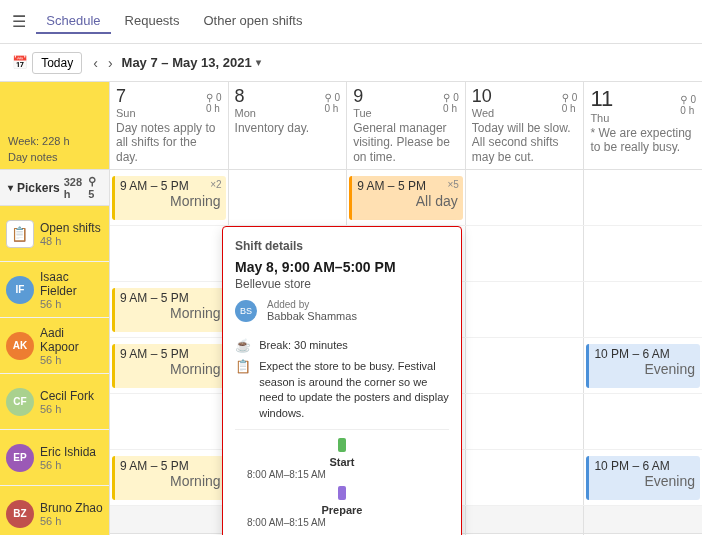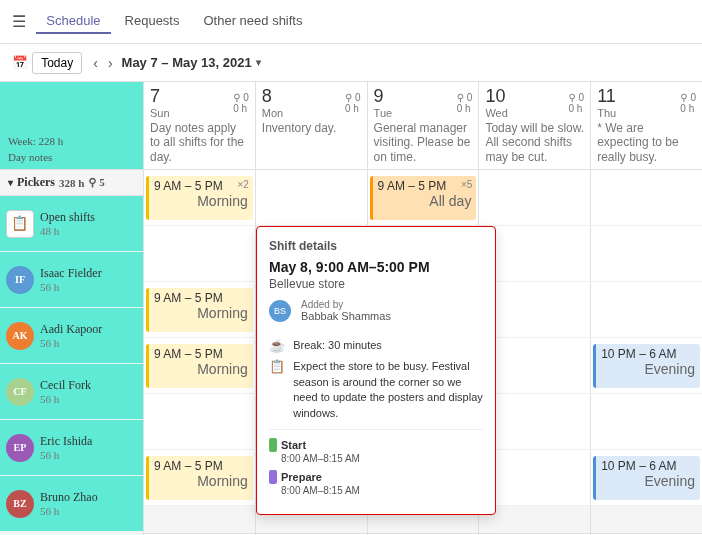--- a/index.html
+++ b/index.html
@@ -10,21 +10,21 @@
     .nav-tab { padding: 4px 10px; font-size: 13px; color: #555; cursor: pointer; text-decoration: none; border-bottom: 2px solid transparent; }
     .nav-tab.active { color: #6264a7; border-bottom: 2px solid #6264a7; font-weight: 500; }
     .nav-arrow { font-size: 14px; color: #555; cursor: pointer; padding: 2px 5px; }
     .date-range { font-size: 13px; font-weight: 600; margin: 0 4px; cursor: pointer; }
     .chevron-down { font-size: 11px; color: #555; }
 
     
     .main-grid { display: flex; height: calc(535px - 82px); overflow: hidden; }
 
     
-    .sidebar { width: 144px; flex-shrink: 0; border-right: 1px solid #e0e0e0; background: #5eead4; font-family: Liberation Serif, serif; }
+    .sidebar { width: 110px; flex-shrink: 0; border-right: 1px solid #e0e0e0; background: #fde047; }
     .week-hours { font-size: 11px; color: #555; }
     .day-notes-label { font-size: 11px; color: #555; margin-top: 4px; }
 
     .section-header { display: flex; align-items: center; gap: 4px; padding: 5px 8px; background: #f5f5f5; border-bottom: 1px solid #e0e0e0; font-size: 12px; font-weight: 600; cursor: pointer; }
     .section-chevron { font-size: 10px; }
     .section-badge { font-size: 11px; color: #555; }
 
     .row-person { display: flex; align-items: center; height: 56px; padding: 0 6px; border-bottom: 1px solid #f0f0f0; gap: 6px; }
     .avatar { width: 28px; height: 28px; border-radius: 50%; background: #ccc; flex-shrink: 0; display: flex; align-items: center; justify-content: center; font-size: 10px; font-weight: 600; color: #fff; }
     .person-info { display: flex; flex-direction: column; }
@@ -67,42 +67,42 @@
     }
     .popup-title { font-size: 12px; font-weight: 600; color: #555; margin-bottom: 6px; }
     .popup-date { font-size: 14px; font-weight: 700; color: #1a1a1a; margin-bottom: 2px; }
     .popup-store { font-size: 12px; color: #555; margin-bottom: 8px; }
     .popup-added { display: flex; align-items: center; gap: 6px; margin-bottom: 8px; font-size: 11px; color: #555; }
     .popup-row { display: flex; align-items: flex-start; gap: 8px; margin-bottom: 6px; font-size: 11px; color: #333; }
     .popup-icon { font-size: 13px; flex-shrink: 0; color: #777; }
     .popup-note { font-size: 11px; color: #333; line-height: 1.4; }
     .popup-divider { height: 1px; background: #eee; margin: 8px 0; }
     .popup-segment { margin-bottom: 6px; }
-    .popup-segment-label { font-size: 11px; font-weight: 600; display: flex; align-items: center; gap: 4px; margin-bottom: 1px; }
+    .popup-segment-label { font-size: 11px; font-weight: 600; display: flex; align-items: center; gap: 4px; margin-bottom: 1px; flex-direction: column; }
     .segment-dot { width: 8px; height: 14px; border-radius: 2px; flex-shrink: 0; }
     .segment-dot.green { background: #5cb85c; }
     .segment-dot.purple { background: #9370db; }
     .popup-segment-time { font-size: 10px; color: #555; }
 
     
     .av-isaac { background: #5b9bd5; }
     .av-aadi { background: #ed7d31; }
     .av-cecilf { background: #a9d18e; }
     .av-eric { background: #9b59b6; }
     .av-bruno { background: #c0504d; }
   </style>
 </head>
 <body>
 
 <div style="display:flex;align-items:center;padding:0 12px;height:44px;background:#fff;border-bottom:1px solid #e0e0e0;">
   <span class="hamburger">☰</span>
   <nav class="nav-tabs">
     <a class="nav-tab active">Schedule</a>
     <a class="nav-tab">Requests</a>
-    <a class="nav-tab">Other need shifts</a>
+    <a class="nav-tab">Other open shifts</a>
   </nav>
 </div>
 
 <div style="display:flex;align-items:center;padding:6px 12px;height:38px;border-bottom:1px solid #e0e0e0;background:#fff;">
   <span style="font-size:13px;margin-right:4px;">📅</span>
   <button style="padding:3px 8px;border:1px solid #ccc;border-radius:3px;font-size:12px;cursor:pointer;margin-right:6px;background:#fff;">Today</button>
   <span class="nav-arrow">‹</span>
   <span class="nav-arrow">›</span>
   <span class="date-range">May 7 – May 13, 2021</span>
   <span class="chevron-down">▾</span>
@@ -219,21 +219,21 @@
             <span style="font-size:11px;color:#777;display:block;">Wed</span>
           </div>
           <span style="font-size:10px;color:#777;">⚲ 0<br>0 h</span>
         </div>
         <div class="day-note">Today will be slow. All second shifts may be cut.</div>
       </div>
 
       <div class="day-col" style="border-right:none;">
         <div class="day-num-row">
           <div>
-            <span style="font-size:18px;font-weight:300;">11</span>
+            <span style="font-size:22px;font-weight:300;">11</span>
             <span style="font-size:11px;color:#777;display:block;">Thu</span>
           </div>
           <span style="font-size:10px;color:#777;">⚲ 0<br>0 h</span>
         </div>
         <div class="day-note">* We are expecting to be really busy.</div>
       </div>
     </div>
 
     <div class="shift-row">
       <div class="shift-cell">

